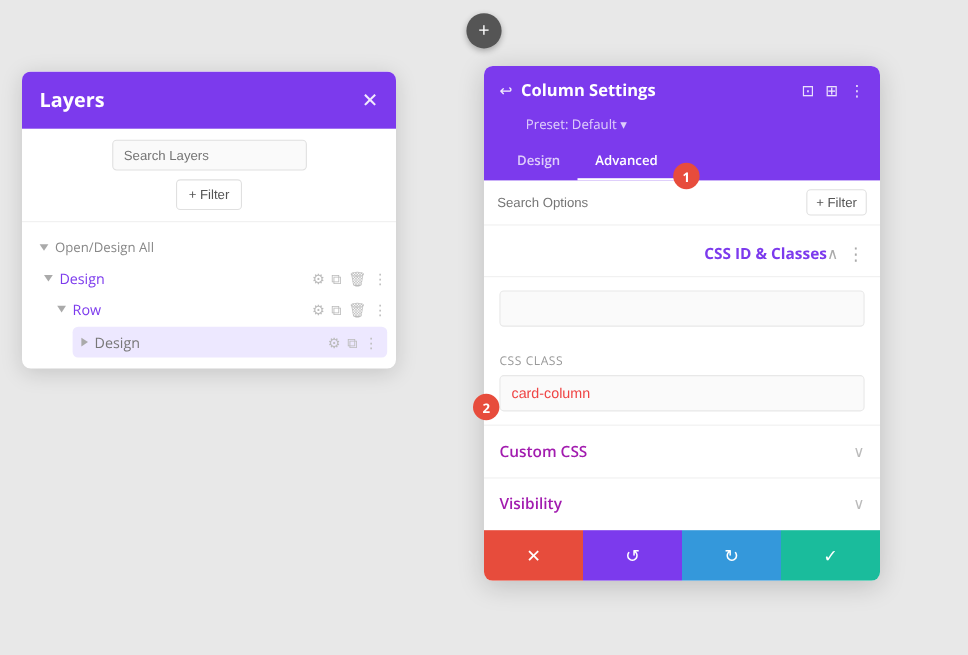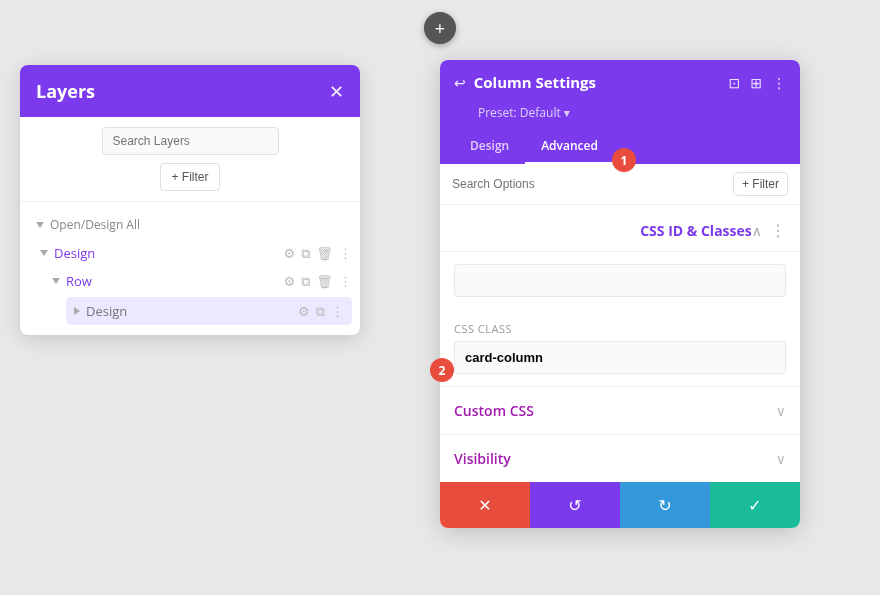--- a/index.html
+++ b/index.html
@@ -332,22 +332,21 @@
       border-radius: 4px;
       padding: 8px 10px;
       font-size: 13px;
       background: #fafafa;
       color: #444;
       outline: none;
     }
 
     .field-input.has-value {
       background: #fafafa;
-      color: #000000;
-      font-weight: bold;
+      color: #ef4444;
     }
 
     .collapsible-section {
       padding: 14px;
       border-top: 1px solid #f0f0f0;
       display: flex;
       align-items: center;
       justify-content: space-between;
       cursor: pointer;
     }

